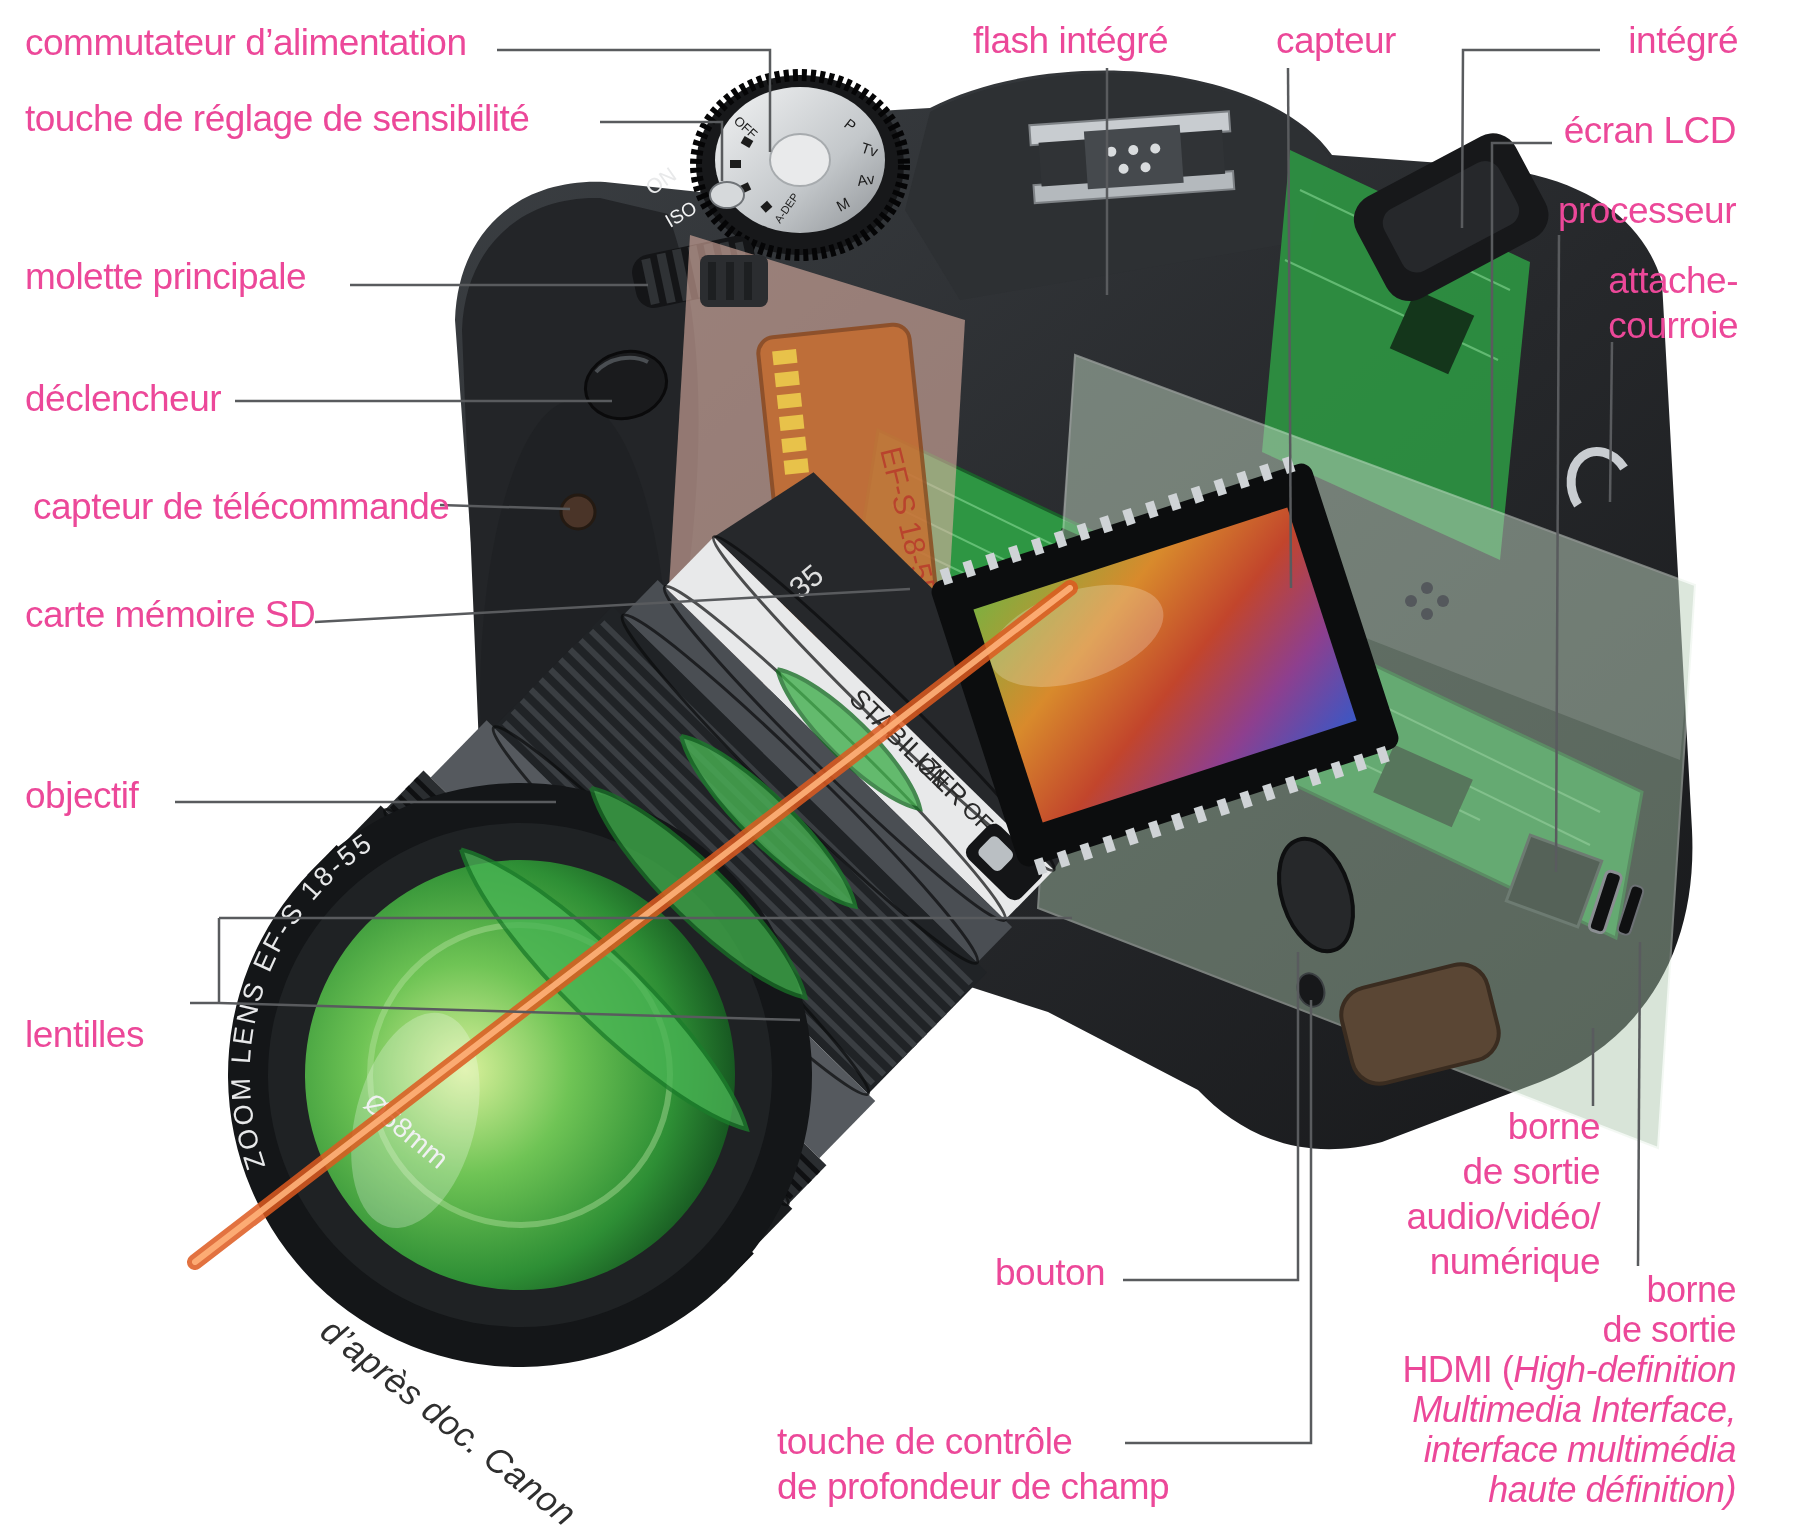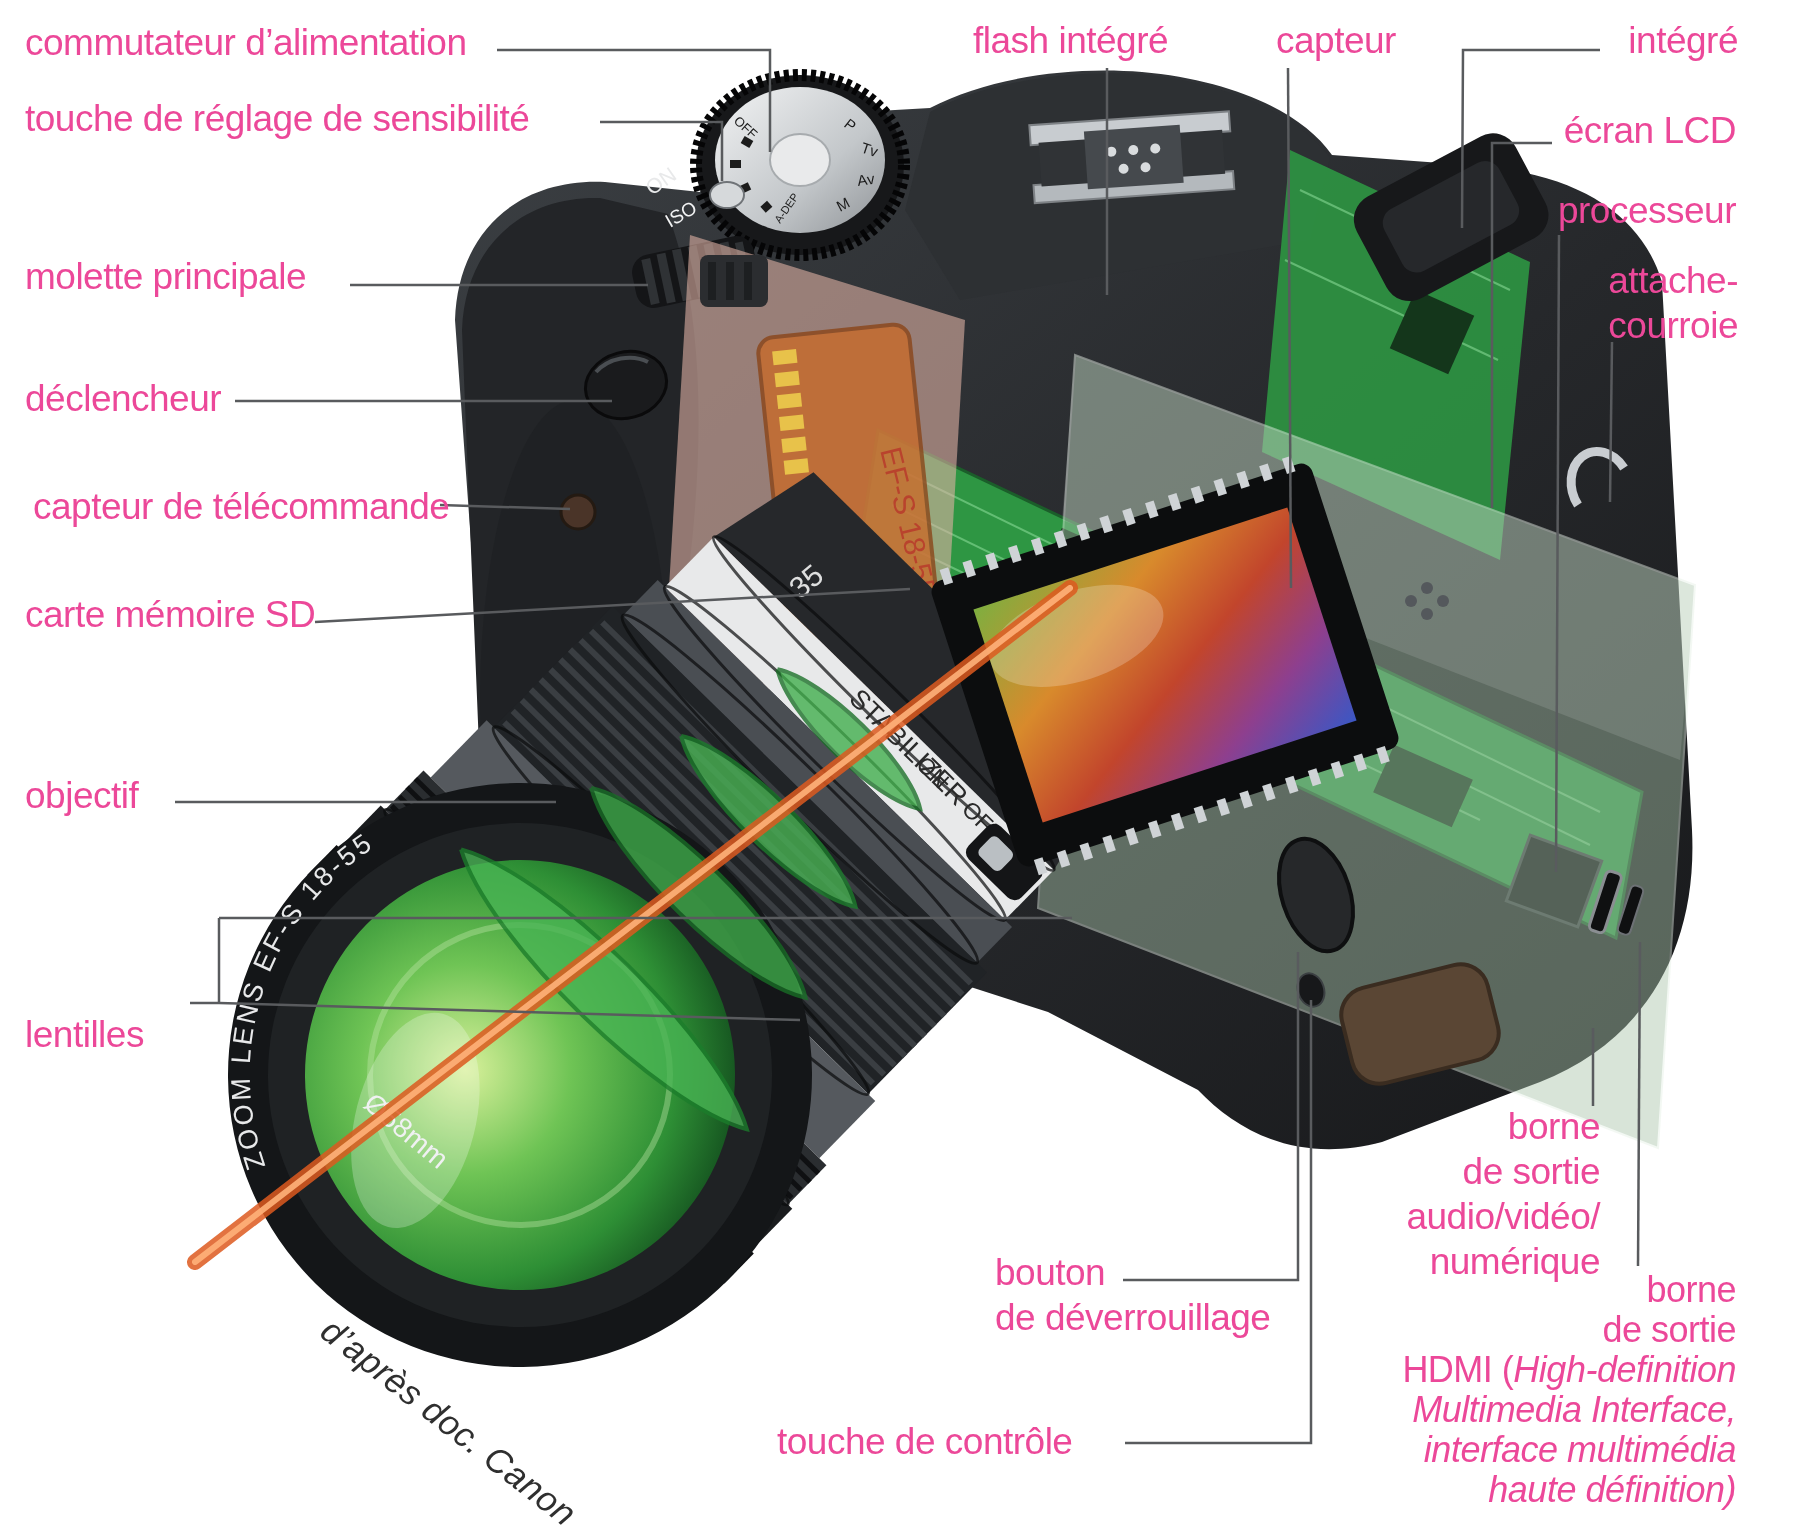--- a/index.html
+++ b/index.html
@@ -350,22 +350,22 @@
   <div>borne</div>
   <div>de sortie</div>
   <div><span>HDMI (</span><span class="it">High-definition</span></div>
   <div class="it">Multimedia Interface,</div>
   <div class="it">interface multimédia</div>
   <div class="it">haute définition)</div>
 </div>
 
 <div class="lbl" style="left:995px;top:1250px">
   <div>bouton</div>
-  <div>de déverrouillage</div>
 </div>
 
 <div class="lbl" style="left:777px;top:1419px">
   <div>touche de contrôle</div>
+  <div>de profondeur de champ</div>
 </div>
 
 <div class="credit"><span>d’après doc. Canon</span></div>
 
 </div>
 
 </body></html>

